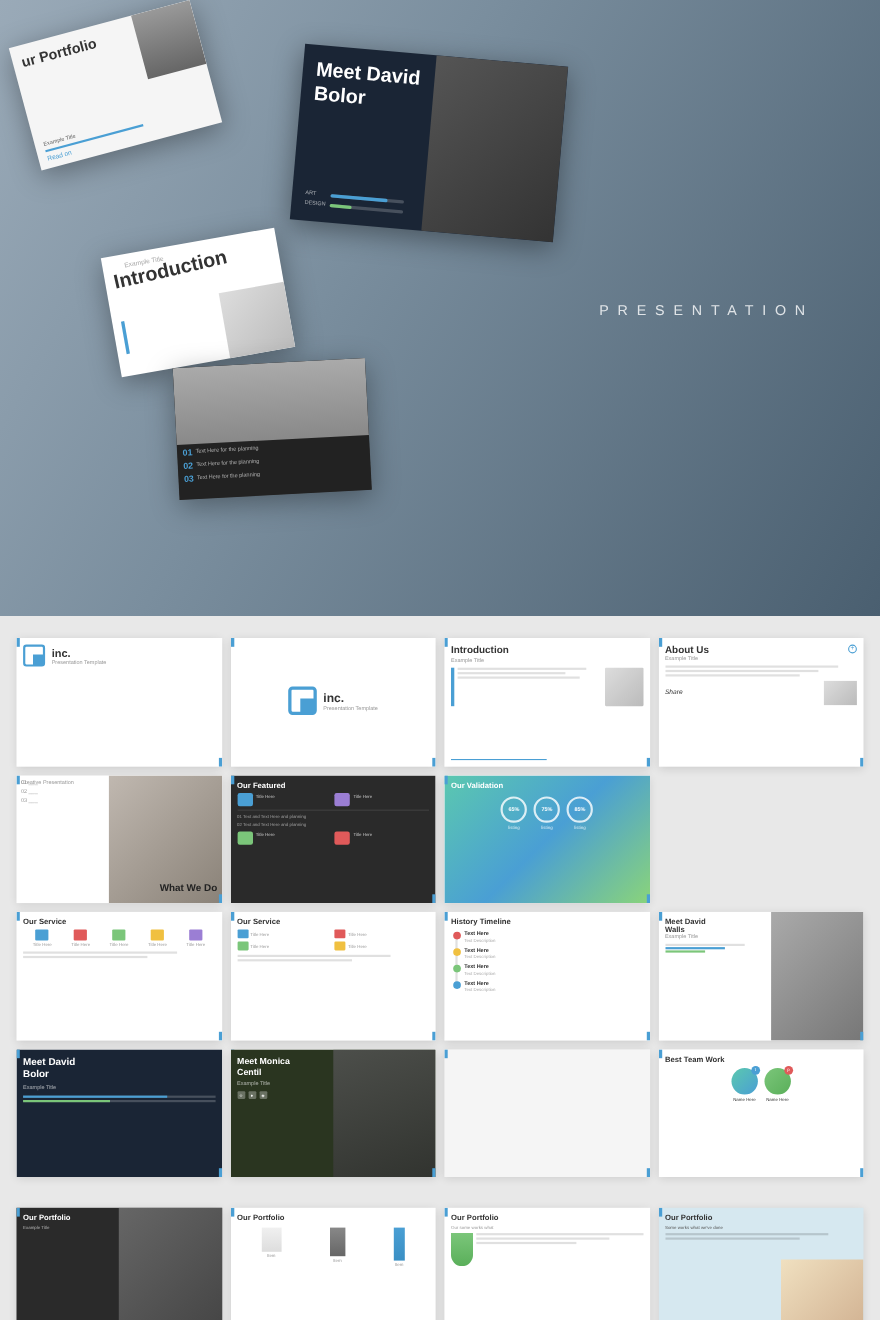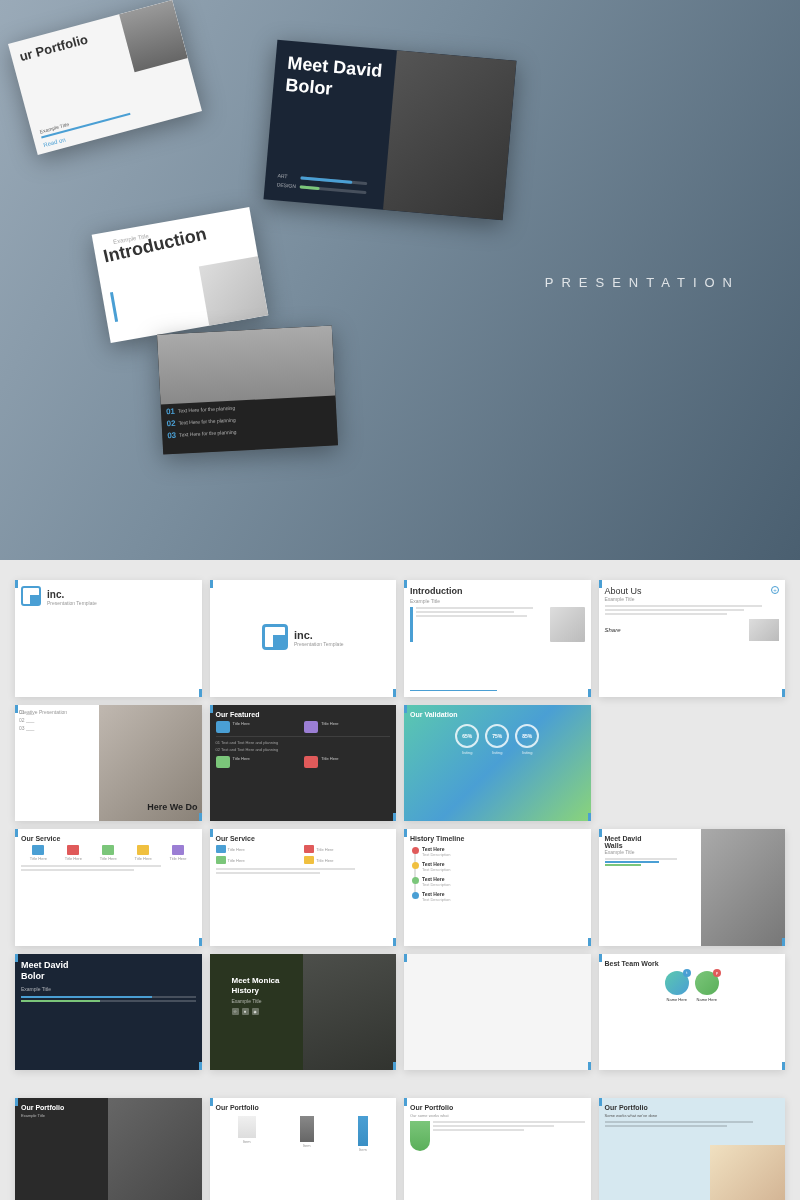--- a/index.html
+++ b/index.html
@@ -464,21 +464,21 @@
           <div style="width:35px;height:35px;background:linear-gradient(135deg,#ddd,#bbb);border-radius:1px"></div>
         </div>
         <div style="height:1px;background:#4a9fd4;margin-top:auto;width:50%"></div>
       </div>
     </div>
 
     <div class="grid-slide">
       <div class="gs-content">
         <div style="display:flex;justify-content:space-between;align-items:flex-start">
           <div>
-            <div style="font-size:9px;font-weight:normal;color:#333">About Us</div>
+            <div style="font-size:9px;font-weight:bold;color:#333">About Us</div>
             <div style="font-size:5px;color:#999;margin-bottom:3px">Example Title</div>
           </div>
           <div style="width:8px;height:8px;border:1.5px solid #4a9fd4;border-radius:50%;display:flex;align-items:center;justify-content:center">
             <span style="font-size:6px;color:#4a9fd4">+</span>
           </div>
         </div>
         <div style="height:2px;background:#e0e0e0;margin-bottom:2px;width:90%"></div>
         <div style="height:2px;background:#e0e0e0;margin-bottom:2px;width:80%"></div>
         <div style="height:2px;background:#e0e0e0;margin-bottom:4px;width:70%"></div>
         <div style="display:flex;justify-content:space-between;align-items:center">
@@ -490,21 +490,21 @@
   </div>
 
   <div class="slide-grid" style="margin-top:8px">
 
 
     <div class="grid-slide">
       <div style="position:relative;width:100%;height:100%">
         <div style="position:absolute;right:0;top:0;width:55%;height:100%;background:linear-gradient(135deg,#c0b8b0,#8a8278)"></div>
         <div style="position:absolute;top:4px;left:4px;font-size:5px;color:#999">Creative Presentation</div>
         <div style="position:absolute;bottom:8px;right:4px;font-size:9px;font-weight:bold;color:#222;text-align:right;line-height:1.2">
-          <span>Here We Do</span>
+          <span>What We Do</span>
         </div>
         <div style="position:absolute;left:4px;top:4px;font-size:5px;color:#999">01 ___</div>
         <div style="position:absolute;left:4px;top:12px;font-size:5px;color:#999">02 ___</div>
         <div style="position:absolute;left:4px;top:20px;font-size:5px;color:#999">03 ___</div>
       </div>
     </div>
 
     <div class="grid-slide">
       <div class="gs-content" style="background:#2a2a2a">
         <div style="font-size:7px;font-weight:bold;color:white;margin-bottom:3px">Our Featured</div>
@@ -671,26 +671,26 @@
         <div style="height:2px;background:rgba(255,255,255,0.2);margin-bottom:2px">
           <div style="height:100%;width:75%;background:#4a9fd4"></div>
         </div>
         <div style="height:2px;background:rgba(255,255,255,0.2)">
           <div style="height:100%;width:45%;background:#7bc67a"></div>
         </div>
       </div>
     </div>
 
     <div class="grid-slide">
-      <div class="gs-content" style="background:#2a3520;padding:22px;position:relative;overflow:hidden">
+      <div class="gs-content" style="background:#2a3520;padding:6px;position:relative;overflow:hidden">
         <div style="position:absolute;right:0;top:0;width:50%;height:100%;background:linear-gradient(160deg,#555,#333);opacity:0.8"></div>
         <div style="position:relative;z-index:1">
           <div style="font-size:8px;font-weight:bold;color:white;line-height:1.3;margin-bottom:2px">
             <span>Meet Monica</span><br>
-            <span>History</span>
+            <span>Centil</span>
           </div>
           <div style="font-size:5px;color:rgba(255,255,255,0.6)">Example Title</div>
           <div style="display:flex;gap:3px;margin-top:4px">
             <div style="width:7px;height:7px;background:rgba(255,255,255,0.3);border-radius:1px;font-size:4px;color:white;display:flex;align-items:center;justify-content:center">☆</div>
             <div style="width:7px;height:7px;background:rgba(255,255,255,0.3);border-radius:1px;font-size:4px;color:white;display:flex;align-items:center;justify-content:center">♦</div>
             <div style="width:7px;height:7px;background:rgba(255,255,255,0.3);border-radius:1px;font-size:4px;color:white;display:flex;align-items:center;justify-content:center">◈</div>
           </div>
         </div>
       </div>
     </div>

